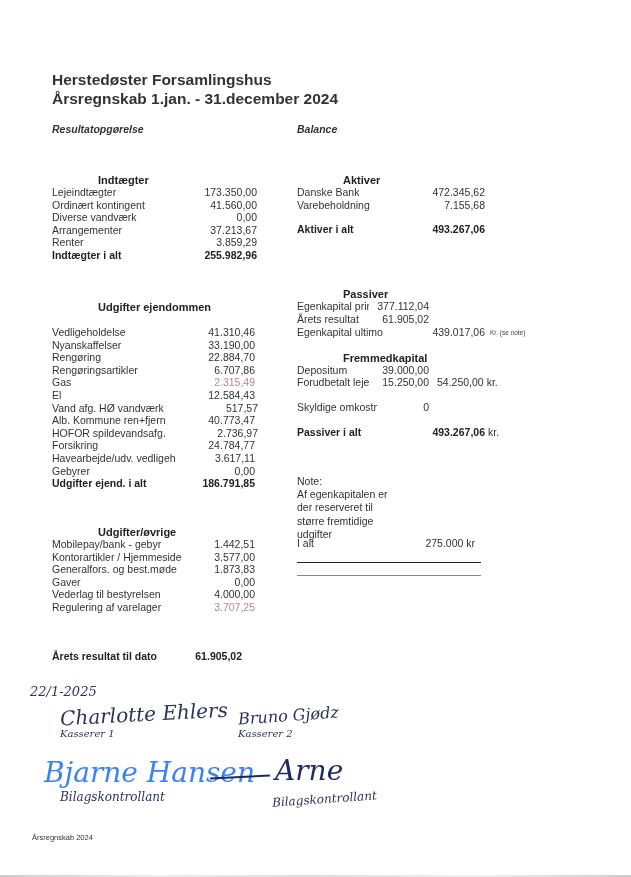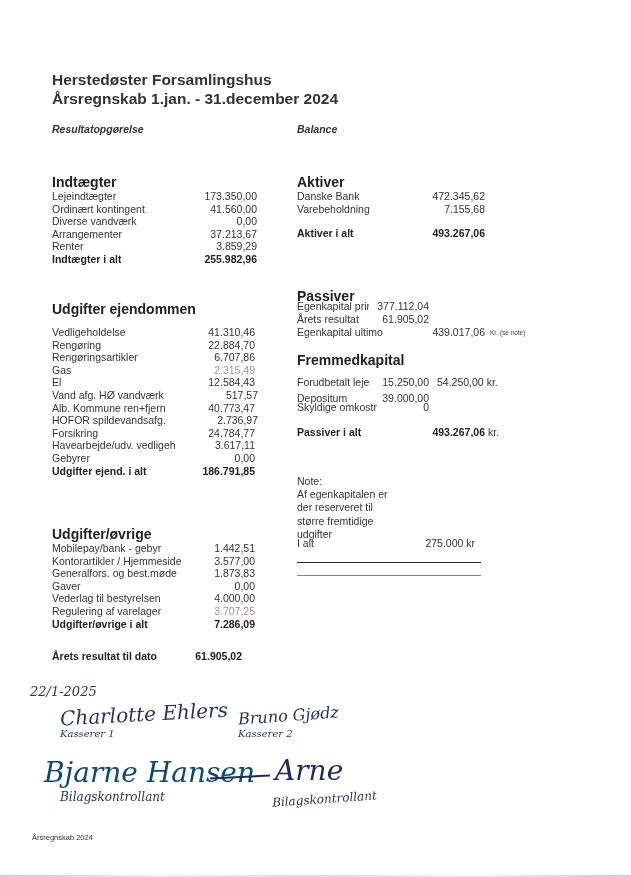--- a/index.html
+++ b/index.html
@@ -3,21 +3,21 @@
   <meta charset="utf-8">
   <style>
     html, body { margin: 0; padding: 0; background: #ffffff; }
     body {
       width: 631px; height: 877px; position: relative; overflow: hidden;
       font-family: "Liberation Sans", sans-serif; color: #222;
     }
     .abs { position: absolute; white-space: nowrap; }
     .title { font-size: 15.5px; font-weight: bold; color: #333; line-height: 19px; }
     .sect { font-size: 10.5px; font-weight: bold; color: #333; font-style: italic; }
-    .hdr { font-size: 14px; font-weight: bold; color: #222; }
+    .hdr { font-size: 11px; font-weight: bold; color: #222; margin-left: 46px; }
     .row { font-size: 10.5px; color: #333; line-height: 12.6px; }
     .row.bold { font-weight: bold; color: #222; }
     .row.muted .val { color: #b08a92; }
     .lbl { position: absolute; left: 0; overflow: hidden; }
     .val { position: absolute; text-align: right; }
     .small { font-size: 6.5px; color: #444; }
     .note { font-size: 10.5px; color: #333; line-height: 13.2px; }
     .line { position: absolute; background: #222; height: 1px; }
     .sig { font-family: "DejaVu Serif", serif; font-style: italic; color: #2a3556; }
     .footer { font-size: 7.5px; color: #333; }
@@ -62,20 +62,24 @@
     </div>
 </div>
 
 <div class="abs hdr" style="left:52px; top:301px;">Udgifter ejendommen</div>
 <div class="abs" style="left:52px; top:326px; width:203px;">
   <div class="row" style="position:relative;height:12.6px;">
       <span class="lbl">Vedligeholdelse</span>
       <span class="val" style="right:0">41.310,46</span>
     </div>
   <div class="row" style="position:relative;height:12.6px;">
+      <span class="lbl">Nyanskaffelser</span>
+      <span class="val" style="right:0">33.190,00</span>
+    </div>
+  <div class="row" style="position:relative;height:12.6px;">
       <span class="lbl">Rengøring</span>
       <span class="val" style="right:0">22.884,70</span>
     </div>
   <div class="row" style="position:relative;height:12.6px;">
       <span class="lbl">Rengøringsartikler</span>
       <span class="val" style="right:0">6.707,86</span>
     </div>
   <div class="row muted" style="position:relative;height:12.6px;">
       <span class="lbl">Gas</span>
       <span class="val" style="right:0">2.315,49</span>
@@ -132,24 +136,20 @@
       <span class="lbl">Gaver</span>
       <span class="val" style="right:0">0,00</span>
     </div>
   <div class="row" style="position:relative;height:12.6px;">
       <span class="lbl">Vederlag til bestyrelsen</span>
       <span class="val" style="right:0">4.000,00</span>
     </div>
   <div class="row muted" style="position:relative;height:12.6px;">
       <span class="lbl">Regulering af varelager</span>
       <span class="val" style="right:0">3.707,25</span>
-    </div>
-  <div class="row bold" style="position:relative;height:12.6px;">
-      <span class="lbl">Udgifter/øvrige i alt</span>
-      <span class="val" style="right:0">7.286,09</span>
     </div>
 </div>
 
 <div class="abs row bold" style="left:52px; top:650px; width:190px; height:13px;">
   <span class="lbl">Årets resultat til dato</span>
   <span class="val" style="right:0">61.905,02</span>
 </div>
 
 <div class="abs" style="left:297px; top:174px; width:188px;">
   <div class="hdr">Aktiver</div>
@@ -177,21 +177,21 @@
   <span class="lbl">Årets resultat</span>
   <span class="val" style="right:0">61.905,02</span>
 </div>
 <div class="abs row" style="left:297px; top:326px; width:188px; height:13px;">
   <span class="lbl">Egenkapital ultimo</span>
   <span class="val" style="right:0">439.017,06</span>
 </div>
 <div class="abs small" style="left:490px; top:329px;">Kr. (se note)</div>
 
 <div class="abs hdr" style="left:297px; top:352px;">Fremmedkapital</div>
-<div class="abs row" style="left:297px; top:364px; width:132px; height:13px;margin-top:28px;">
+<div class="abs row" style="left:297px; top:364px; width:132px; height:13px;">
   <span class="lbl">Depositum</span>
   <span class="val" style="right:0">39.000,00</span>
 </div>
 <div class="abs row" style="left:297px; top:376px; width:132px; height:13px;">
   <span class="lbl" style="width:72px">Forudbetalt leje</span>
   <span class="val" style="right:0">15.250,00</span>
 </div>
 <div class="abs row" style="left:437px; top:376px;">
   <span>54.250,00</span>
   <span>kr.</span>
@@ -221,20 +221,20 @@
     </div>
 </div>
 <div class="line" style="left:297px; top:562px; width:184px;"></div>
 <div class="line" style="left:297px; top:575px; width:184px; background:#888;"></div>
 
 <div class="abs sig" style="left:30px; top:684px; font-size:13px;">22/1-2025</div>
 <div class="abs sig" style="left:60px; top:702px; font-size:20px; transform:rotate(-3deg);">Charlotte Ehlers</div>
 <div class="abs sig" style="left:60px; top:728px; font-size:10px;">Kasserer 1</div>
 <div class="abs sig" style="left:238px; top:706px; font-size:16px; transform:rotate(-4deg);">Bruno Gjødz</div>
 <div class="abs sig" style="left:238px; top:728px; font-size:10px;">Kasserer 2</div>
-<div class="abs sig" style="left:44px; top:756px; font-size:28px; color:#0c4a6e;">Bjarne Hansen</div>
+<div class="abs sig" style="left:44px; top:756px; font-size:28px; color:#3b82f6;">Bjarne Hansen</div>
 <div class="abs" style="left:210px; top:776px; width:60px; height:2px; background:#1d2a5a; transform:rotate(-3deg);"></div>
 <div class="abs sig" style="left:275px; top:754px; font-size:28px; color:#1d2a5a;">Arne</div>
 <div class="abs sig" style="left:60px; top:790px; font-size:12px;">Bilagskontrollant</div>
 <div class="abs sig" style="left:272px; top:792px; font-size:12px; transform:rotate(-4deg);">Bilagskontrollant</div>
 
 <div class="abs footer" style="left:32px; top:833px;">Årsregnskab 2024</div>
 <div class="scanedge"></div>
 
 </body></html>

